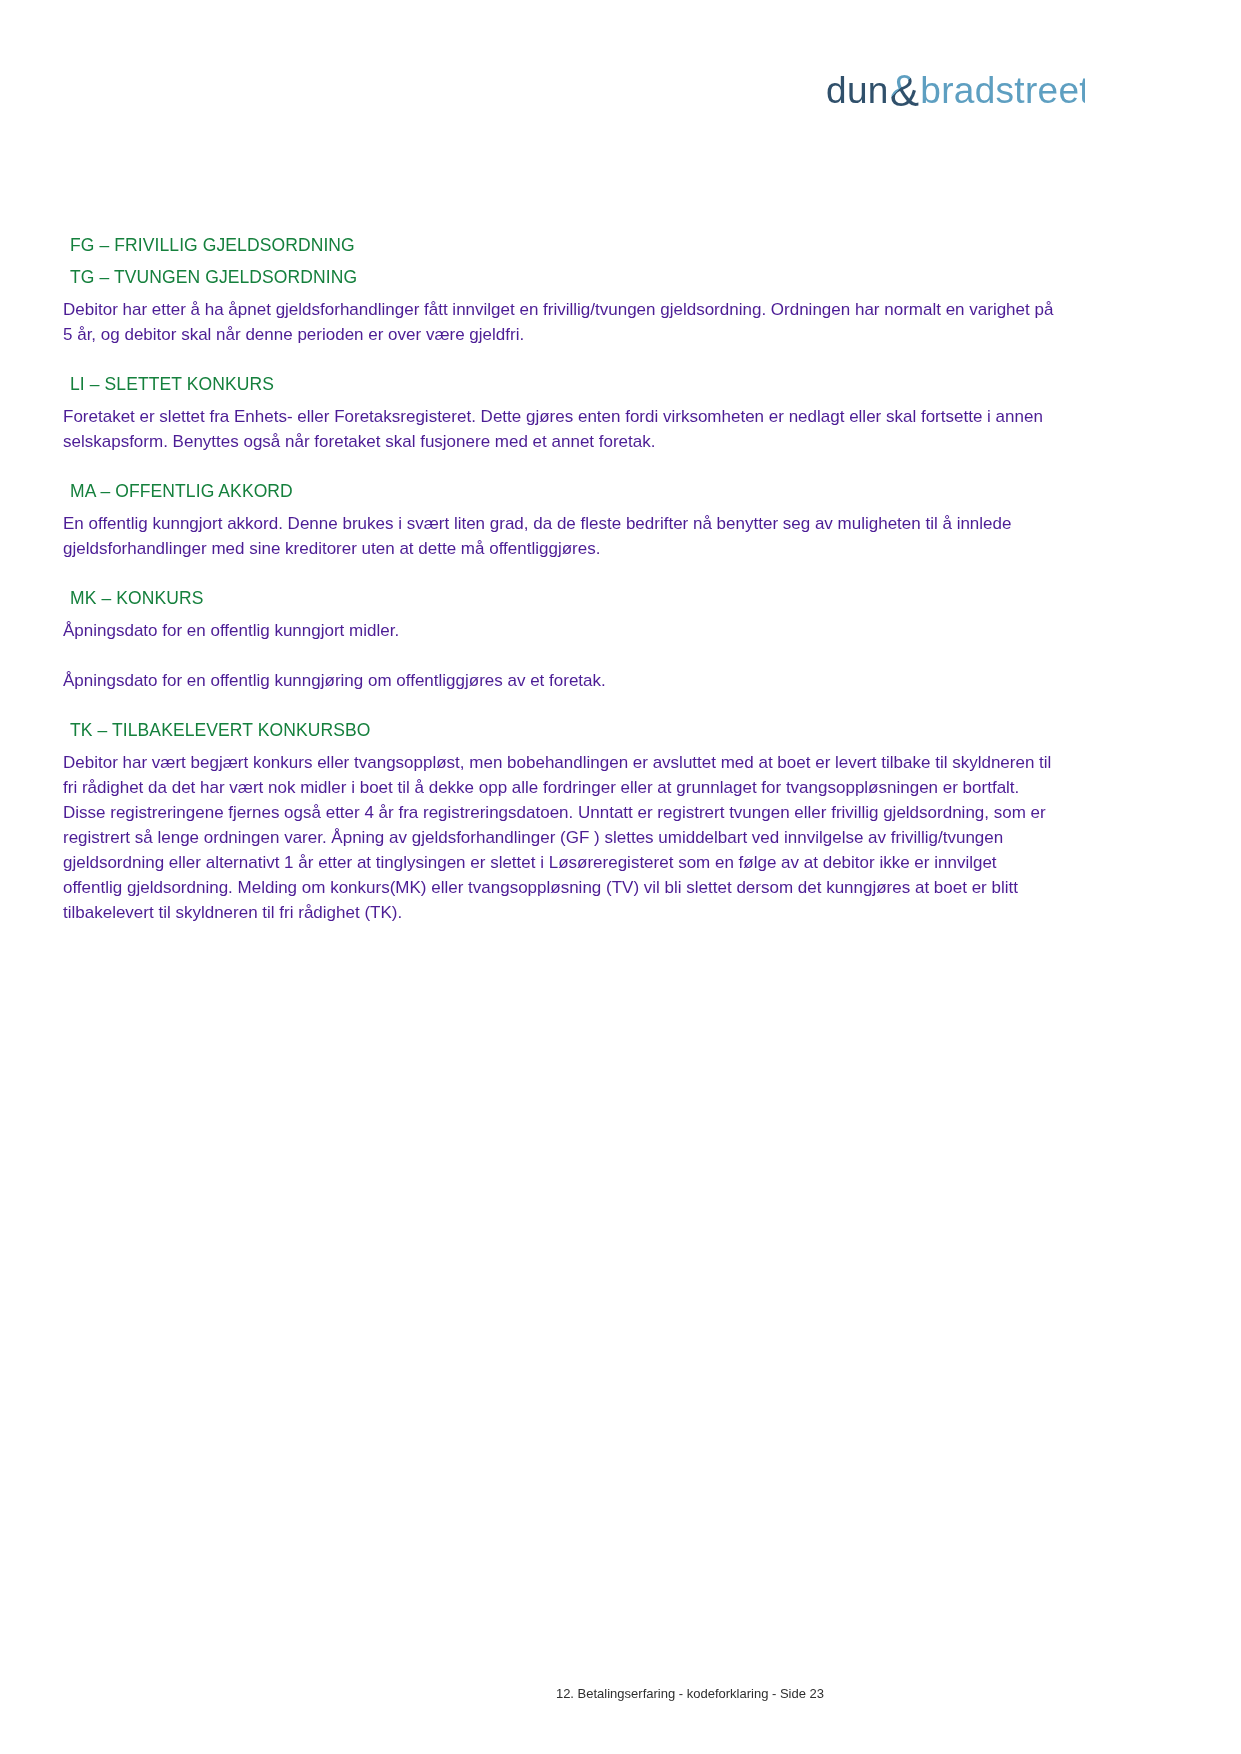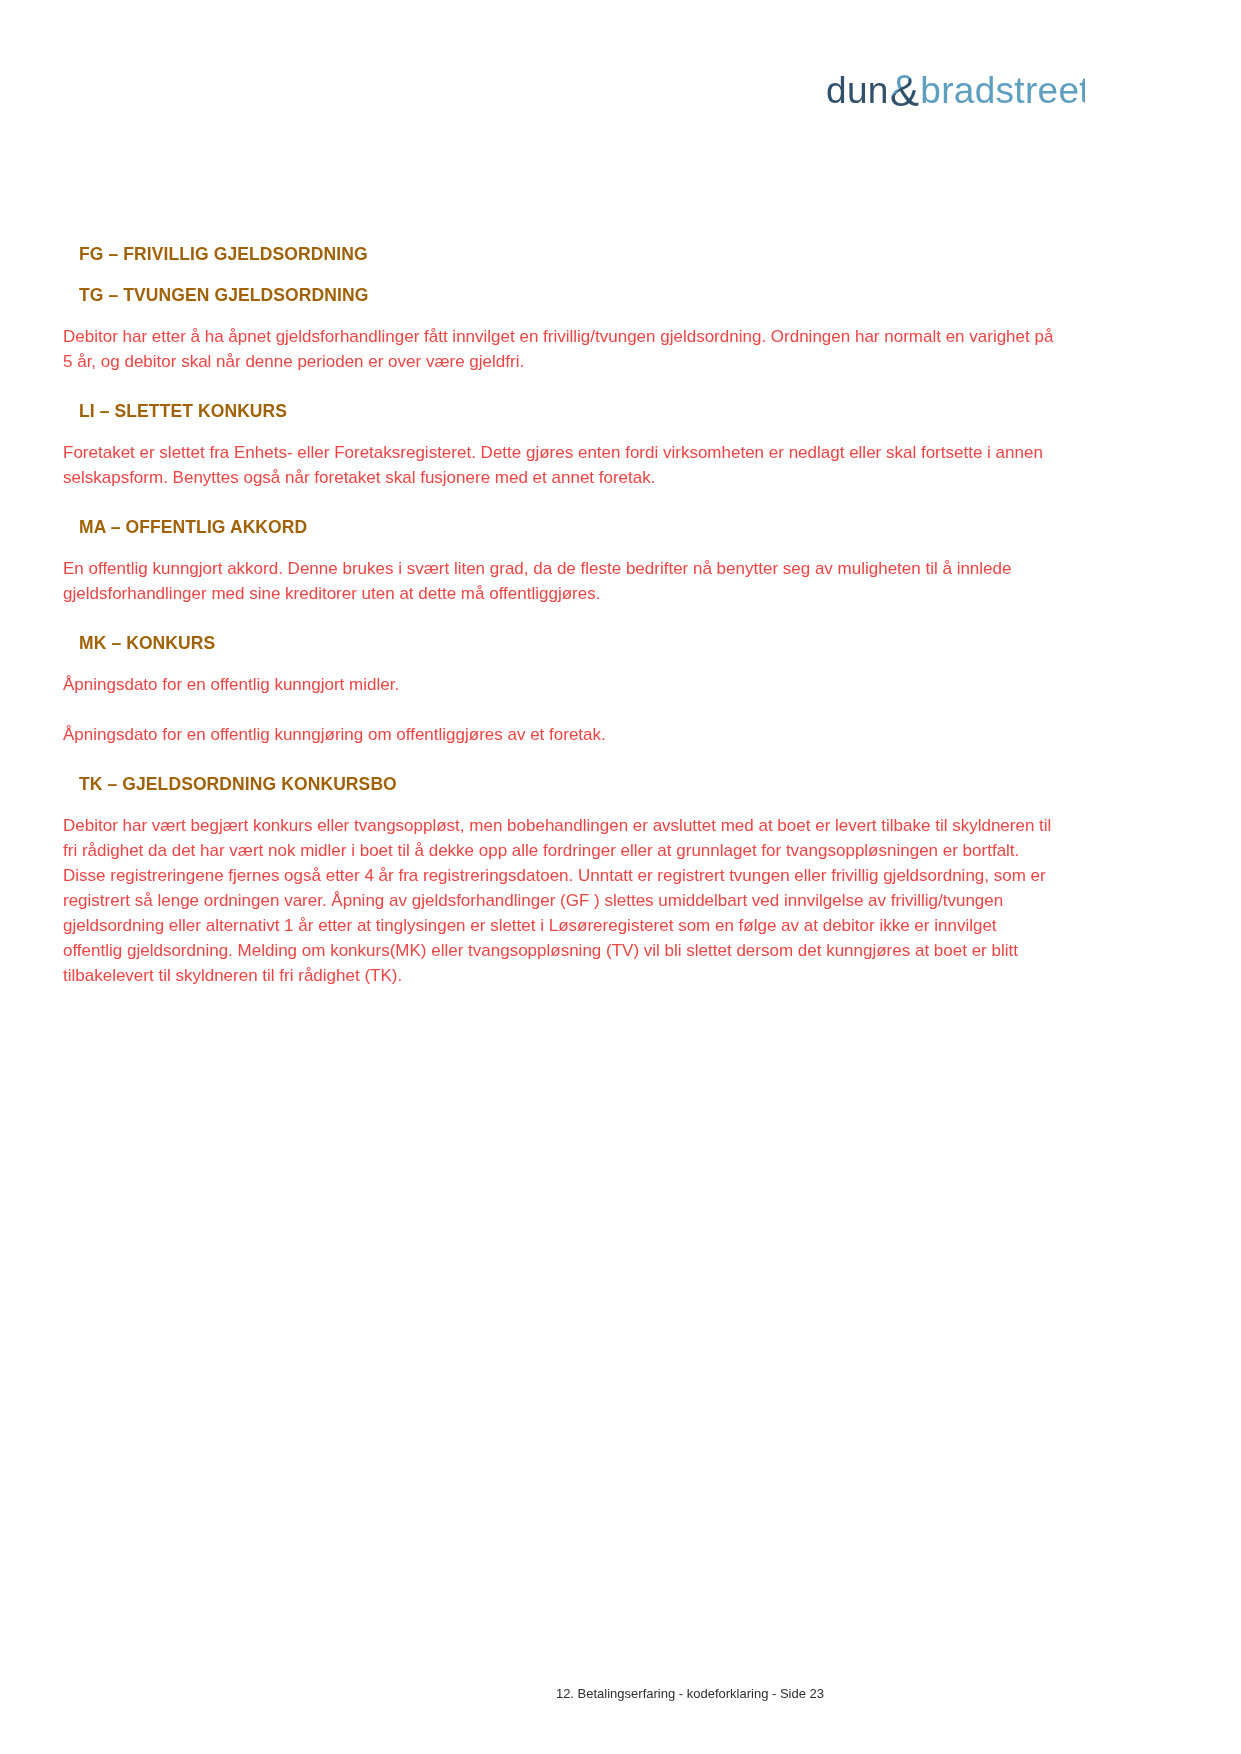--- a/index.html
+++ b/index.html
@@ -49,32 +49,32 @@
 
   
   .content {
     position: absolute;
     left: 63px;
     top: 226px;
     width: 994px;
   }
   .section { margin: 0 0 25px 0; }
   .sec-heading {
-    margin: 16px;
+    margin: 7px;
     font-size: 17.5px;
-    font-weight: bold;
+    font-weight: normal;
     line-height: 25px;
-    color: #a16207;
+    color: #15803d;
     letter-spacing: 0.1px;
   }
   .sec-body {
     margin: 0;
     font-size: 17px;
     line-height: 25px;
-    color: #ef4444;
+    color: #4c1d95;
   }
 
   
   .footer {
     position: absolute;
     top: 1681px;
     right: 261px;
     font-size: 13px;
     line-height: 25px;
     color: #2e2e2e;
@@ -112,21 +112,21 @@
     <div class="section">
       <p class="sec-heading">MK – KONKURS</p>
       <p class="sec-body">Åpningsdato for en offentlig kunngjort midler.</p>
     </div>
 
     <div class="section">
       <p class="sec-body">Åpningsdato for en offentlig kunngjøring om offentliggjøres av et foretak.</p>
     </div>
 
     <div class="section">
-      <p class="sec-heading">TK – GJELDSORDNING KONKURSBO</p>
+      <p class="sec-heading">TK – TILBAKELEVERT KONKURSBO</p>
       <p class="sec-body">Debitor har vært begjært konkurs eller tvangsoppløst, men bobehandlingen er avsluttet med at boet er levert tilbake til skyldneren til fri rådighet da det har vært nok midler i boet til å dekke opp alle fordringer eller at grunnlaget for tvangsoppløsningen er bortfalt. Disse registreringene fjernes også etter 4 år fra registreringsdatoen. Unntatt er registrert tvungen eller frivillig gjeldsordning, som er registrert så lenge ordningen varer. Åpning av gjeldsforhandlinger (GF ) slettes umiddelbart ved innvilgelse av frivillig/tvungen gjeldsordning eller alternativt 1 år etter at tinglysingen er slettet i Løsøreregisteret som en følge av at debitor ikke er innvilget offentlig gjeldsordning. Melding om konkurs(MK) eller tvangsoppløsning (TV) vil bli slettet dersom det kunngjøres at boet er blitt tilbakelevert til skyldneren til fri rådighet (TK).</p>
     </div>
 
   </div>
 
   <div class="footer">12. Betalingserfaring - kodeforklaring - Side 23</div>
 
 </div>
 
 </body></html>

